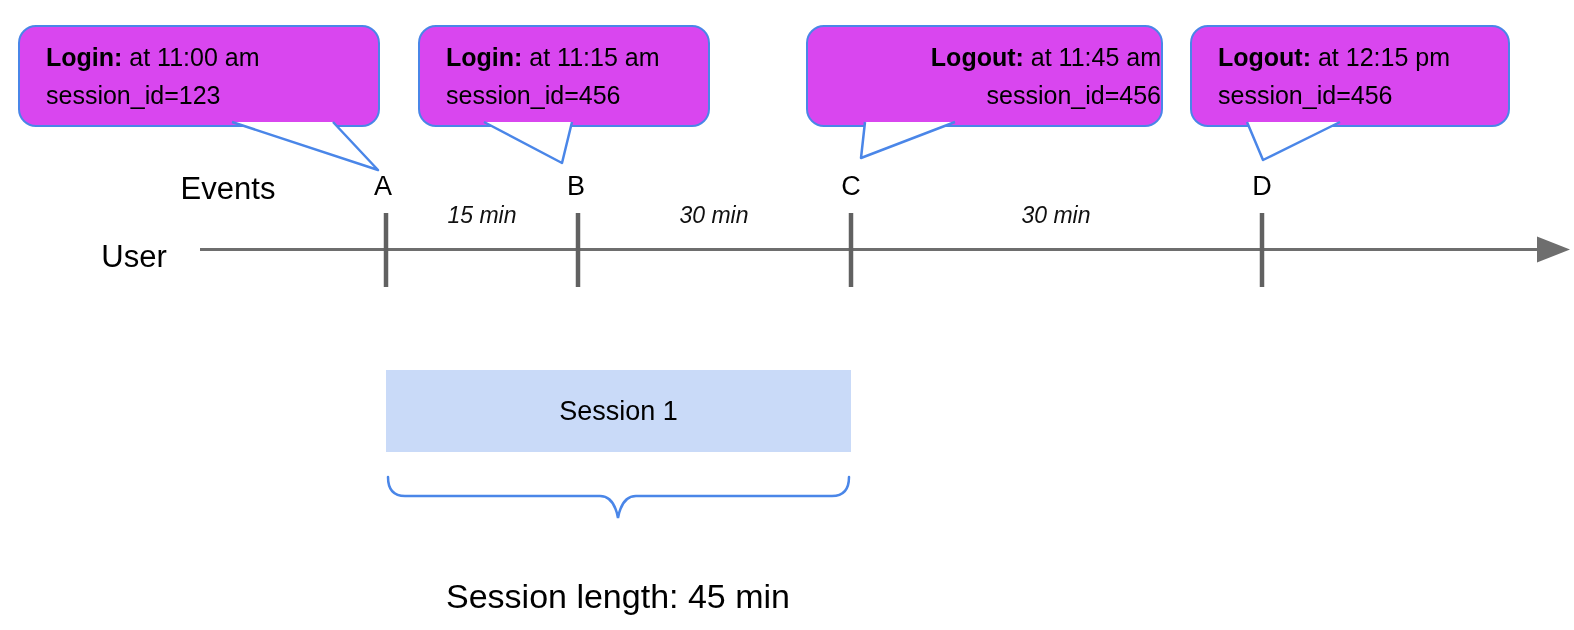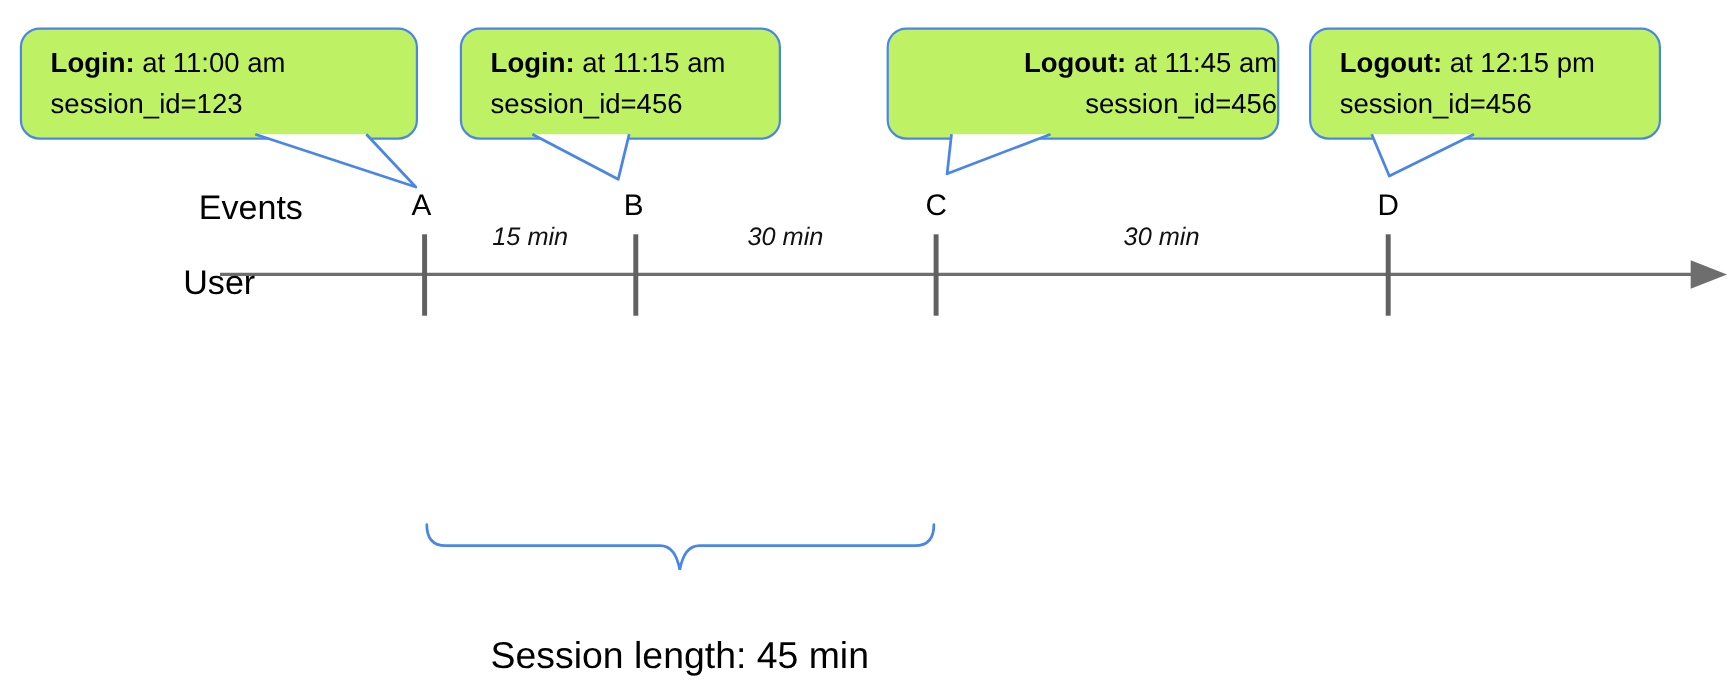--- a/index.html
+++ b/index.html
@@ -10,21 +10,21 @@
     background: #ffffff;
     font-family: "Liberation Sans", sans-serif;
     color: #000000;
     overflow: hidden;
   }
   .callout {
     position: absolute;
     top: 25px;
     height: 102px;
     box-sizing: border-box;
-    background: #bef264;
+    background: #d946ef;
     border: 2.5px solid #4a86e8;
     border-radius: 18px;
     padding: 11px 0 0 26px;
     font-size: 25px;
     line-height: 38px;
     white-space: nowrap;
   }
   .overlay-svg {
     position: absolute;
     left: 0; top: 0;
@@ -35,21 +35,21 @@
   .events-label   { left: 168px; top: 171px; width: 120px; font-size: 31px; }
   .marker        { top: 171px; width: 44px; font-size: 27px; }
   .marker-a { left: 361px; }
   .marker-b { left: 554px; }
   .marker-c { left: 829px; }
   .marker-d { left: 1240px; }
   .interval      { top: 202px; width: 140px; font-size: 23px; color: #111111; font-style: italic; }
   .interval-1 { left: 412px; }
   .interval-2 { left: 644px; }
   .interval-3 { left: 986px; }
-  .user-label    { left: 72px; top: 239px; width: 160px; font-size: 31px; text-align: right; }
+  .user-label    { left: 54px; top: 239px; width: 160px; font-size: 31px; }
   .session-box {
     position: absolute;
     left: 386px; top: 370px;
     width: 465px; height: 82px;
     background: #c9daf8;
     text-align: center;
     line-height: 82px;
     font-size: 27px;
   }
   .session-length-label {
@@ -110,16 +110,19 @@
   <div class="lbl events-label">Events</div>
   <div class="lbl marker marker-a">A</div>
   <div class="lbl marker marker-b">B</div>
   <div class="lbl marker marker-c">C</div>
   <div class="lbl marker marker-d">D</div>
   <div class="lbl interval interval-1">15 min</div>
   <div class="lbl interval interval-2">30 min</div>
   <div class="lbl interval interval-3">30 min</div>
   <div class="lbl user-label">User</div>
 
+  <div class="session-box">
+    <span>Session 1</span>
+  </div>
 
   <div class="lbl session-length-label">Session length: 45 min</div>
 
 </div>
 
 </body></html>

